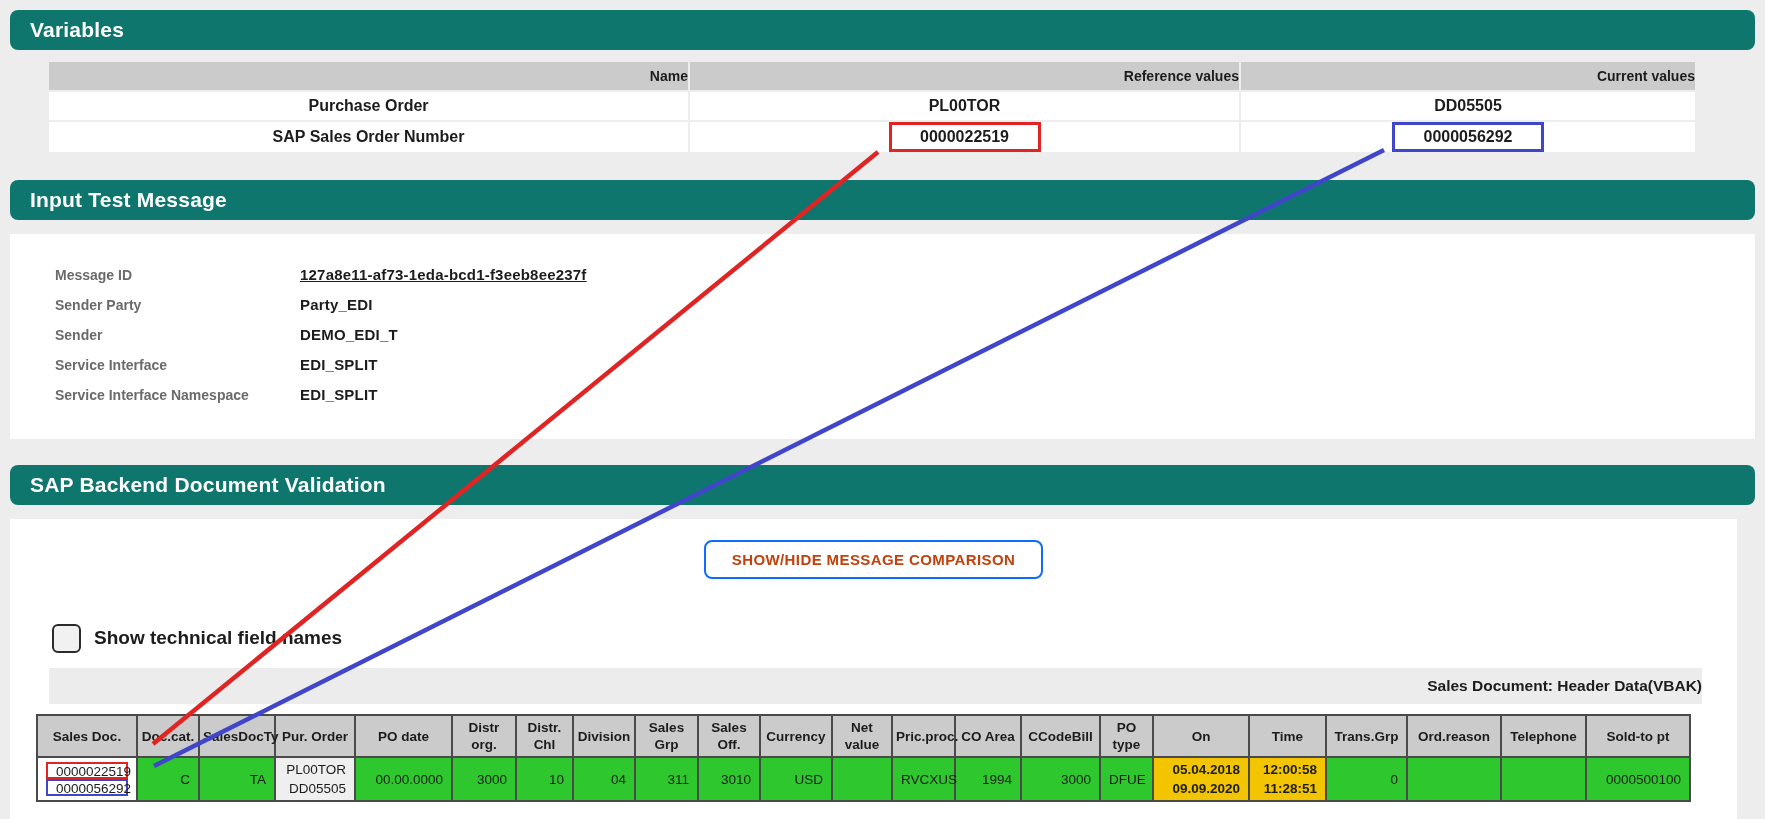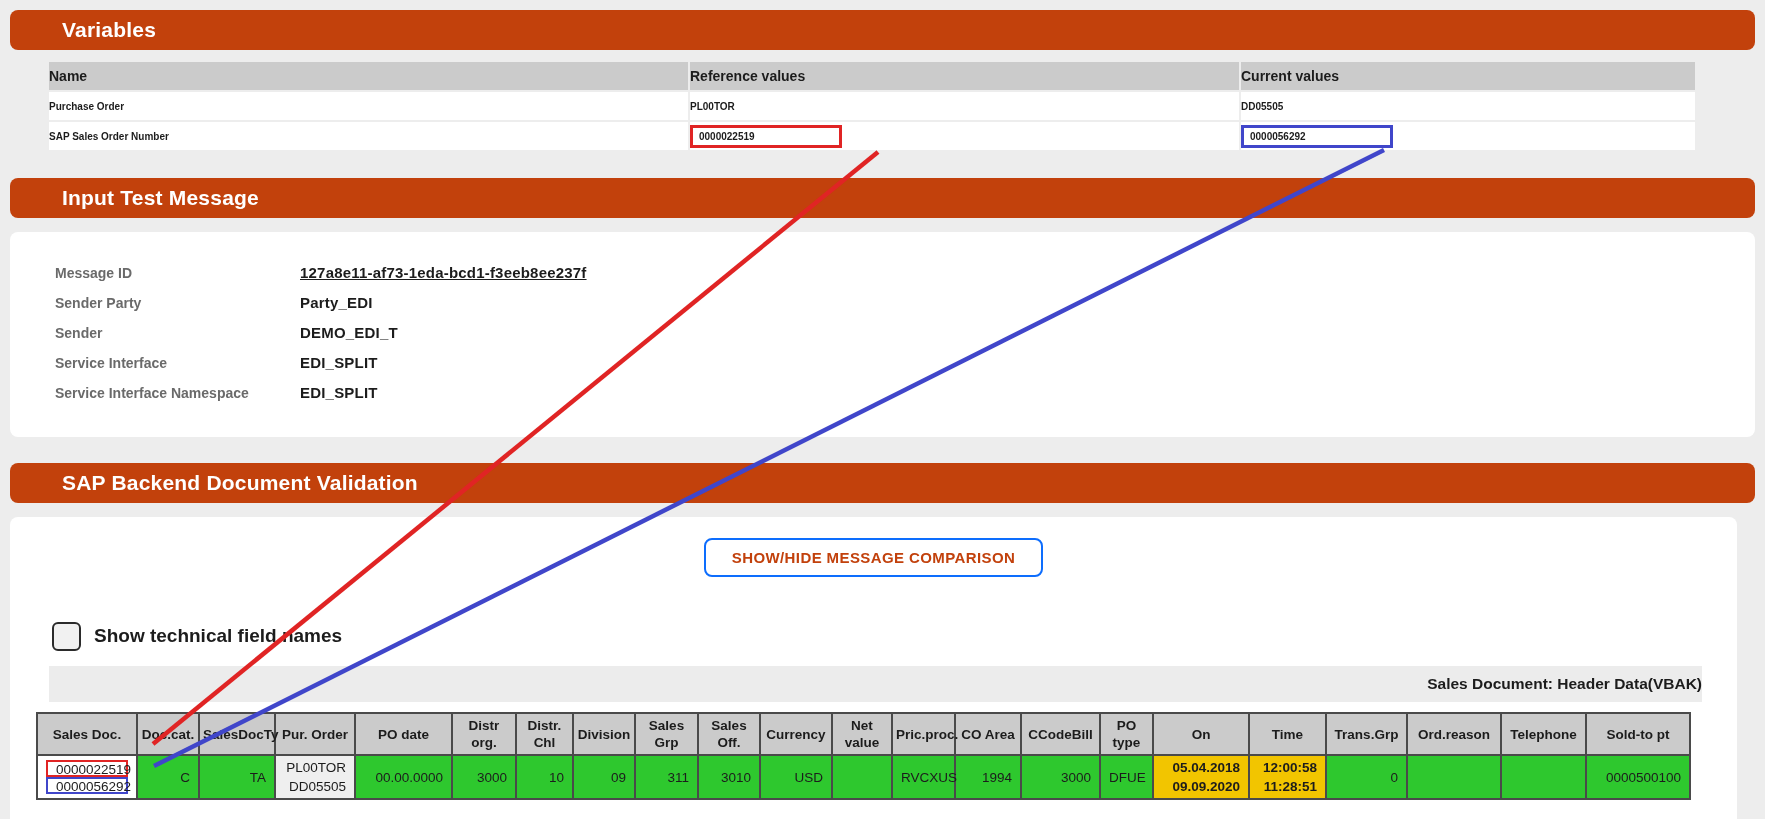--- a/index.html
+++ b/index.html
@@ -8,71 +8,71 @@
     background: #ededed;
     font-family: "Liberation Sans", sans-serif;
     color: #1c1c1c;
     position: relative;
   }
 
   
   .bar {
     margin: 26px 10px 0 10px;
     height: 40px;
-    background: #c2410c;
+    background: #0f766e;
     border-radius: 8px;
     color: #ffffff;
     font-size: 21px;
     font-weight: 700;
     line-height: 40px;
-    padding-left: 52px;
+    padding-left: 20px;
     letter-spacing: 0.2px;
   }
   .bar.first { margin-top: 10px; }
 
   
   table.vars {
     border-collapse: separate;
     border-spacing: 2px;
     table-layout: fixed;
     width: 1646px;
     margin: 10px 0 0 47px;
   }
   table.vars th {
     background: #cbcbcb;
     height: 28px;
     font-size: 14px;
     font-weight: 700;
-    text-align: left;
+    text-align: right;
     vertical-align: middle;
   }
   table.vars td {
     background: #ffffff;
     height: 28px;
-    font-size: 10px;
-    font-weight: 700;
-    text-align: left;
+    font-size: 16px;
+    font-weight: 700;
+    text-align: center;
     vertical-align: middle;
   }
   .valbox {
     display: inline-block;
     min-width: 152px;
     padding: 3px 6px;
     background: #fff;
     font-weight: 700;
     position: relative;
     z-index: 5;
   }
   .valbox.redb  { border: 3.5px solid #e02424; }
   .valbox.blueb { border: 3.5px solid #4046ca; }
 
   
   .card {
     background: #ffffff;
-    border-radius: 8px;
+    border-radius: 0;
     margin: 14px 10px 0 10px;
   }
   .card.input { padding: 26px 0 29px 45px; }
   .card.validation { margin-right: 28px; padding-bottom: 80px; }
 
   
   .field { display: flex; line-height: 30px; }
   .flabel { width: 245px; color: #6a6a6a; font-weight: 700; font-size: 14px; }
   .fvalue { font-weight: 700; font-size: 15px; color: #1c1c1c; letter-spacing: 0.2px; }
   .fvalue.u { text-decoration: underline; }
@@ -293,21 +293,21 @@
       </td>
       <td class="g">C</td>
       <td class="g">TA</td>
       <td class="n">
         <div>PL00TOR</div>
         <div>DD05505</div>
       </td>
       <td class="g">00.00.0000</td>
       <td class="g">3000</td>
       <td class="g">10</td>
-      <td class="g">09</td>
+      <td class="g">04</td>
       <td class="g">311</td>
       <td class="g">3010</td>
       <td class="g">USD</td>
       <td class="g"></td>
       <td class="g">RVCXUS</td>
       <td class="g">1994</td>
       <td class="g">3000</td>
       <td class="g">DFUE</td>
       <td class="y">
         <div>05.04.2018</div>

